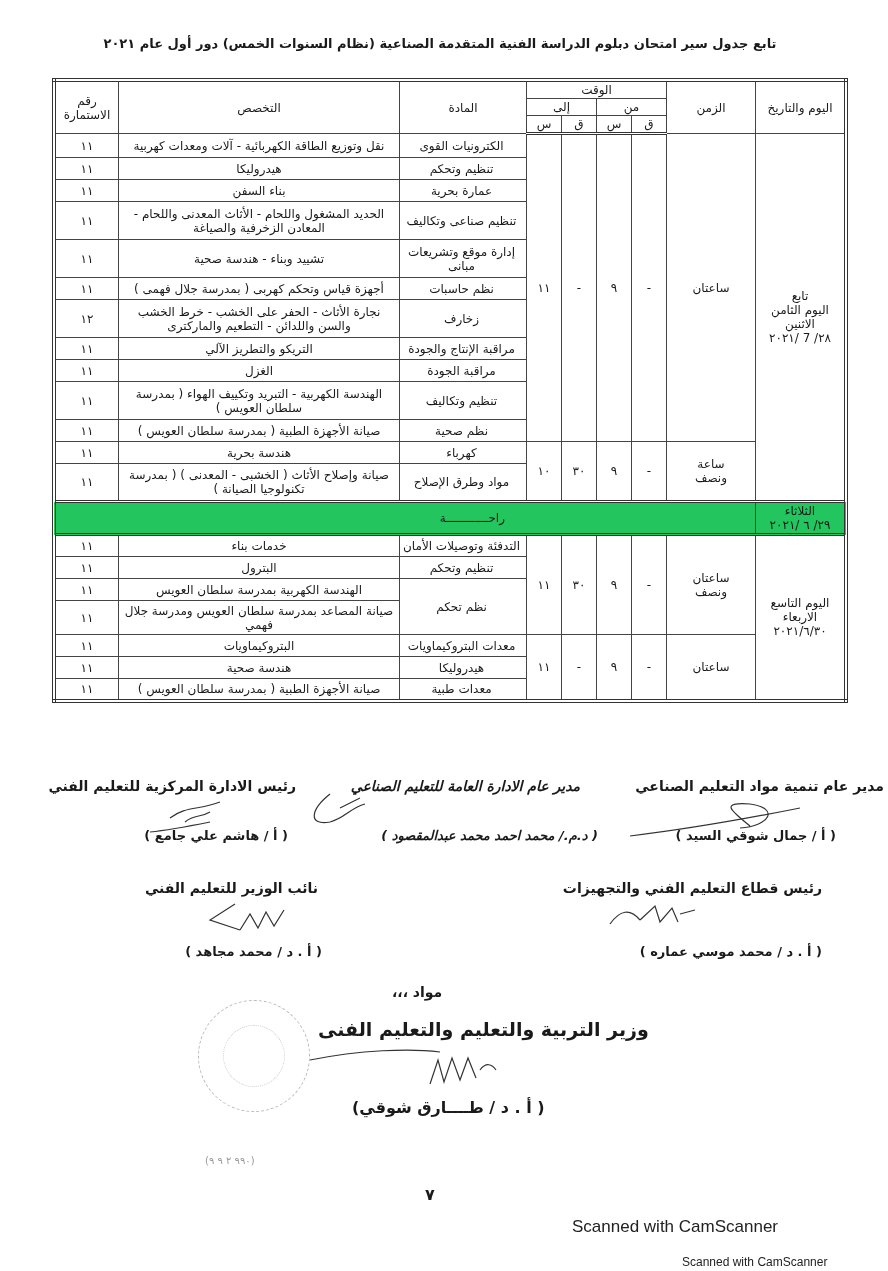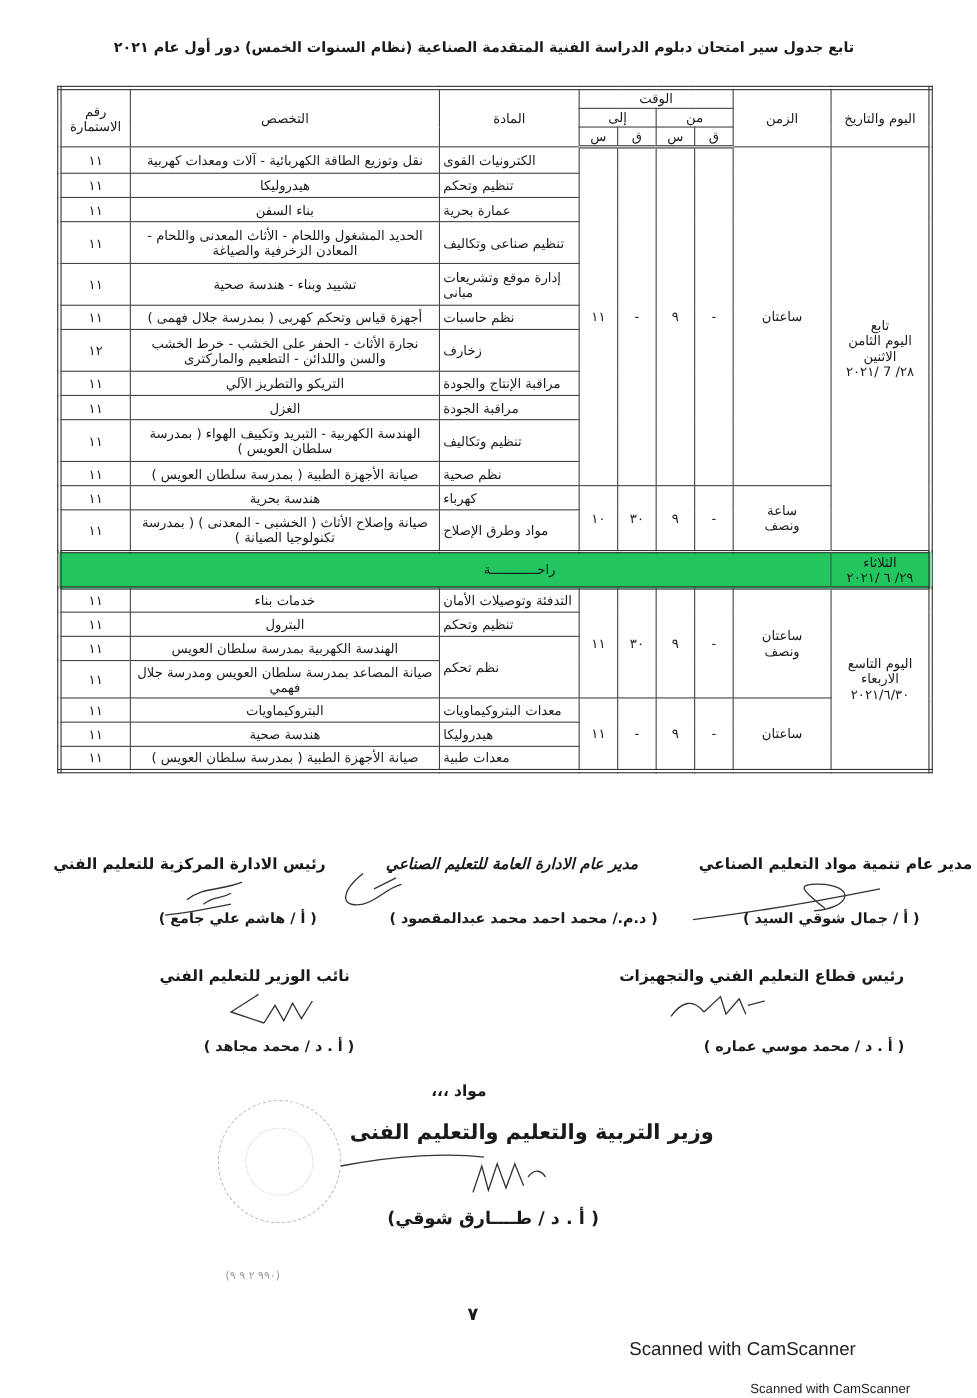--- a/index.html
+++ b/index.html
@@ -21,21 +21,21 @@
     line-height:14px; font-weight:normal;
   }
   .sched th { font-size:12px; }
   .hd-row th { border-bottom:3px double #333; }
   .c-day { width:82px; }
   .c-dur { width:82px; }
   .c-t { width:28px; }
   .c-subj { width:120px; }
   .c-spec { }
   .c-form { width:56px; }
-  .sched td.subj { text-align:left; padding-right:6px; }
+  .sched td.subj { text-align:center; padding-right:6px; }
   .rest td { background:#22c55e; border-top:3px double #333; border-bottom:3px double #333; height:28px; }
   .sig { position:absolute; direction:rtl; font-weight:bold; font-size:14px; white-space:nowrap; }
   .sig.name { font-size:13px; }
   .scribble { position:absolute; }
   .stamp { position:absolute; left:198px; top:1000px; width:110px; height:110px; border:1px dashed #bbb; border-radius:50%; }
   .stamp::after { content:""; position:absolute; left:24px; top:24px; width:60px; height:60px; border:1px dotted #ccc; border-radius:50%; }
   .page-num { position:absolute; left:425px; top:1185px; font-size:16px; font-weight:bold; }
   .handnote { position:absolute; left:205px; top:1155px; font-size:10px; color:#999; }
   .cam1 { position:absolute; left:572px; top:1217px; font-family:"Liberation Sans", sans-serif; font-size:17px; color:#222; }
   .cam2 { position:absolute; left:682px; top:1255px; font-family:"Liberation Sans", sans-serif; font-size:12px; color:#222; }
@@ -226,21 +226,21 @@
   <path d="M30,36 C80,30 140,20 200,8 M150,26 C130,10 120,2 150,4 C180,8 170,26 140,28" stroke="#333" fill="none" stroke-width="1.2"></path>
 </svg>
 <svg class="scribble" style="left:290px; top:790px;" width="80" height="40">
   <path d="M40,4 C20,20 18,36 40,32 C55,28 60,18 75,14 M50,18 L70,8" stroke="#333" fill="none" stroke-width="1.2"></path>
 </svg>
 <svg class="scribble" style="left:140px; top:796px;" width="100" height="40">
   <path d="M10,36 C30,34 50,30 70,26 M30,22 C45,10 60,14 80,6 M45,26 C55,18 60,22 70,16" stroke="#333" fill="none" stroke-width="1.2"></path>
 </svg>
 
 <div class="sig name" style="right:52px; top:828px;">( أ / جمال شوقي السيد )</div>
-<div class="sig name" style="right:290px; top:828px;">( د.م./ محمد احمد محمد عبدالمقصود )</div>
+<div class="sig name" style="right:290px; top:828px;font-style:italic;">( د.م./ محمد احمد محمد عبدالمقصود )</div>
 <div class="sig name" style="right:600px; top:828px;">( أ / هاشم علي جامع )</div>
 
 <div class="sig" style="right:66px; top:880px;">رئيس قطاع التعليم الفني والتجهيزات</div>
 <div class="sig" style="right:570px; top:880px;">نائب الوزير للتعليم الفني</div>
 
 <svg class="scribble" style="left:600px; top:900px;" width="100" height="30">
   <path d="M10,24 C20,10 30,8 40,20 M40,20 L55,6 L60,22 L72,8 L78,22 M80,14 L95,10" stroke="#333" fill="none" stroke-width="1.2"></path>
 </svg>
 <svg class="scribble" style="left:200px; top:900px;" width="90" height="36">
   <path d="M35,4 L10,20 L40,30 M40,30 L50,14 L58,28 L66,12 L74,26 L84,10" stroke="#333" fill="none" stroke-width="1.2"></path>

